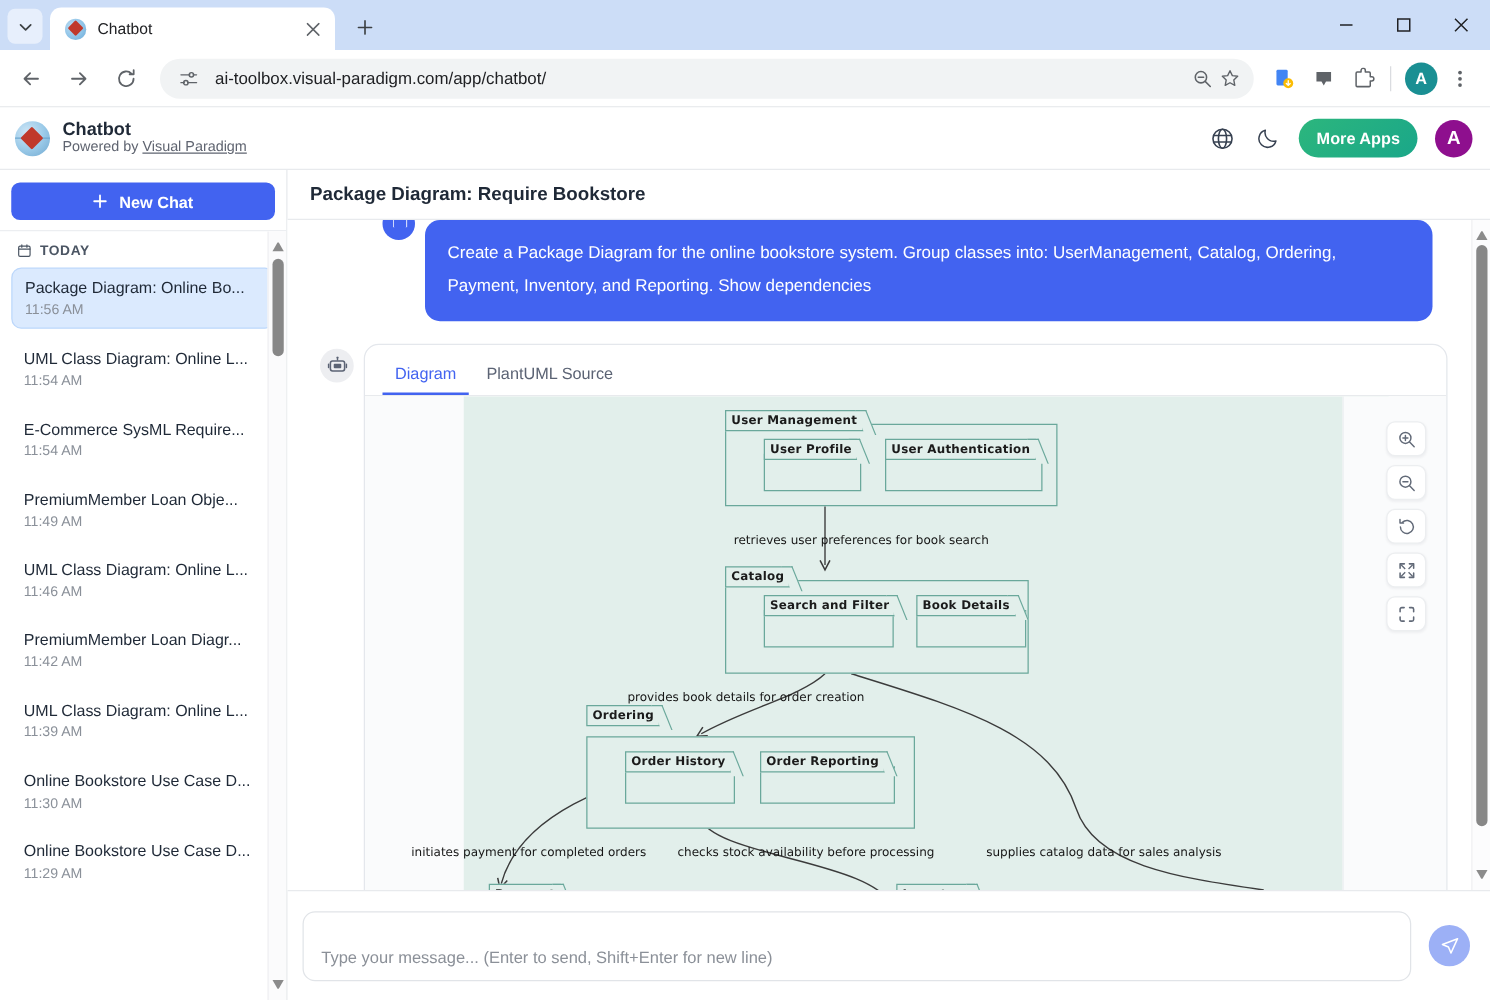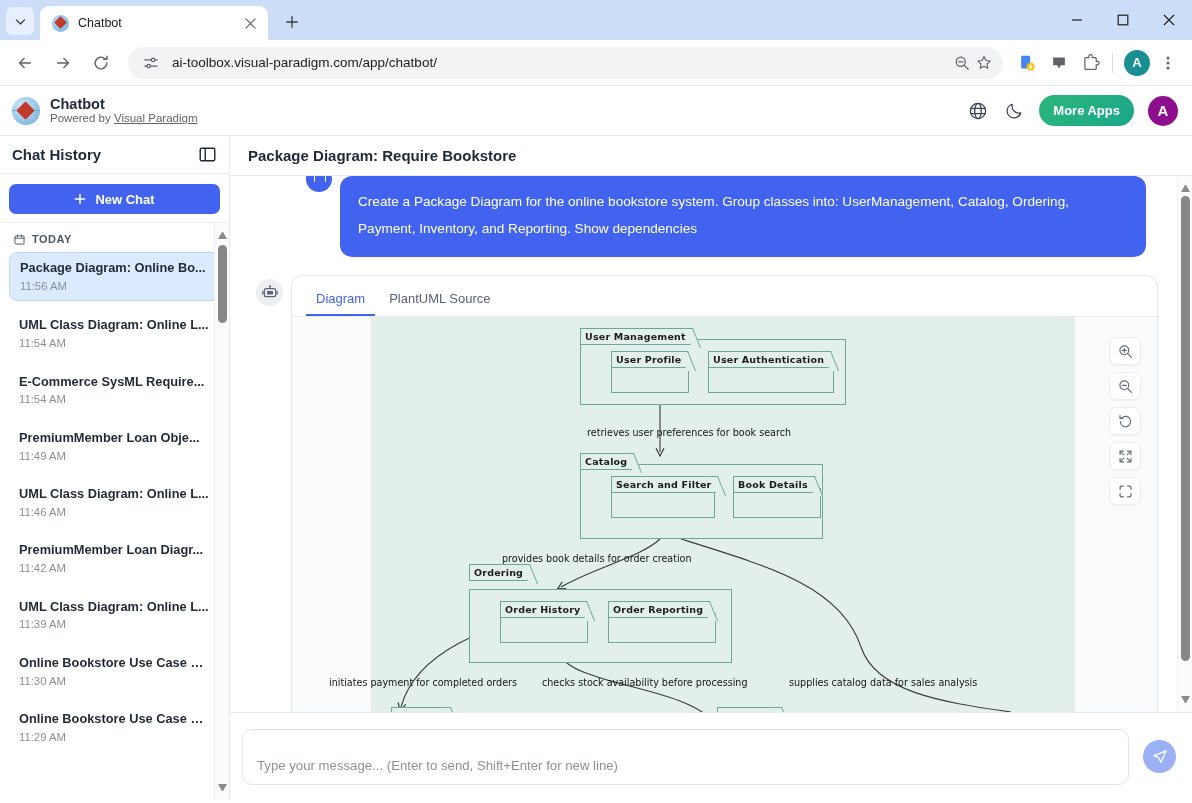--- a/index.html
+++ b/index.html
@@ -202,37 +202,37 @@
     border: 1px solid #dfe3e8; border-radius: 7px;
     padding: 0 10px; font-size: 12.5px; color: #6b7280;
     background: #fff; font-family: "Liberation Sans", sans-serif;
   }
   .search-input::placeholder { color: #8b929c; }
   .chat-scroll {
     flex: 1; overflow: hidden; position: relative;
     padding: 8px 0 0 0;
   }
   .day-label {
-    display: flex; align-items: center; gap: 7px;
+    display: flex; gap: 7px;
     padding: 2px 0 7px 14px;
     font-size: 11px; font-weight: 600; letter-spacing: .5px;
     color: #4b5563;
   }
   .chat-item {
     margin: 0 9px 9px 9px;
     padding: 7px 10px 7px 10px;
     border-radius: 8px;
     line-height: 1.3;
   }
   .chat-item.active {
     background: #dbeafe;
     border: 1px solid #bcd7fb;
   }
   .chat-item-title {
-    font-size: 12.8px; font-weight: 700; color: #1f2937;
+    font-size: 12.8px; font-weight: 400; color: #1f2937;
     white-space: nowrap; overflow: hidden; text-overflow: ellipsis;
   }
   .chat-item-time { font-size: 11.3px; color: #8a9099; margin-top: 2px; }
 
   
   .vscroll {
     position: absolute; top: 0; right: 0; width: 15px; height: 100%;
     background: #fbfbfc; border-left: 1px solid #f0f0f2;
   }
   .vscroll .arrow-up, .vscroll .arrow-dn {
@@ -528,29 +528,20 @@
         </svg>
     </div>
     <button class="more-apps-btn">More Apps</button>
     <div class="user-avatar">A</div>
   </div>
 </div>
 
 <div class="app-body">
 
   <div class="sidebar">
-    <div class="sb-head">
-      <span class="sb-head-title">Chat History</span>
-      <span class="sb-panel-toggle">
-        <svg width="17" height="17" viewBox="0 0 18 18">
-            <rect x="1.3" y="2.3" width="15.4" height="13.4" rx="1.6" stroke="currentColor" stroke-width="1.5" fill="none"></rect>
-            <path d="M6.6 2.3v13.4" stroke="currentColor" stroke-width="1.5"></path>
-          </svg>
-      </span>
-    </div>
     <div class="sb-actions">
       <button class="new-chat-btn">
         <svg width="12" height="12" viewBox="0 0 14 14">
             <path d="M7 1.6v10.8M1.6 7h10.8" stroke="currentColor" stroke-width="1.7" stroke-linecap="round"></path>
           </svg>
         <span>New Chat</span>
       </button>
     </div>
     <div class="chat-scroll">
       <div class="day-label">

